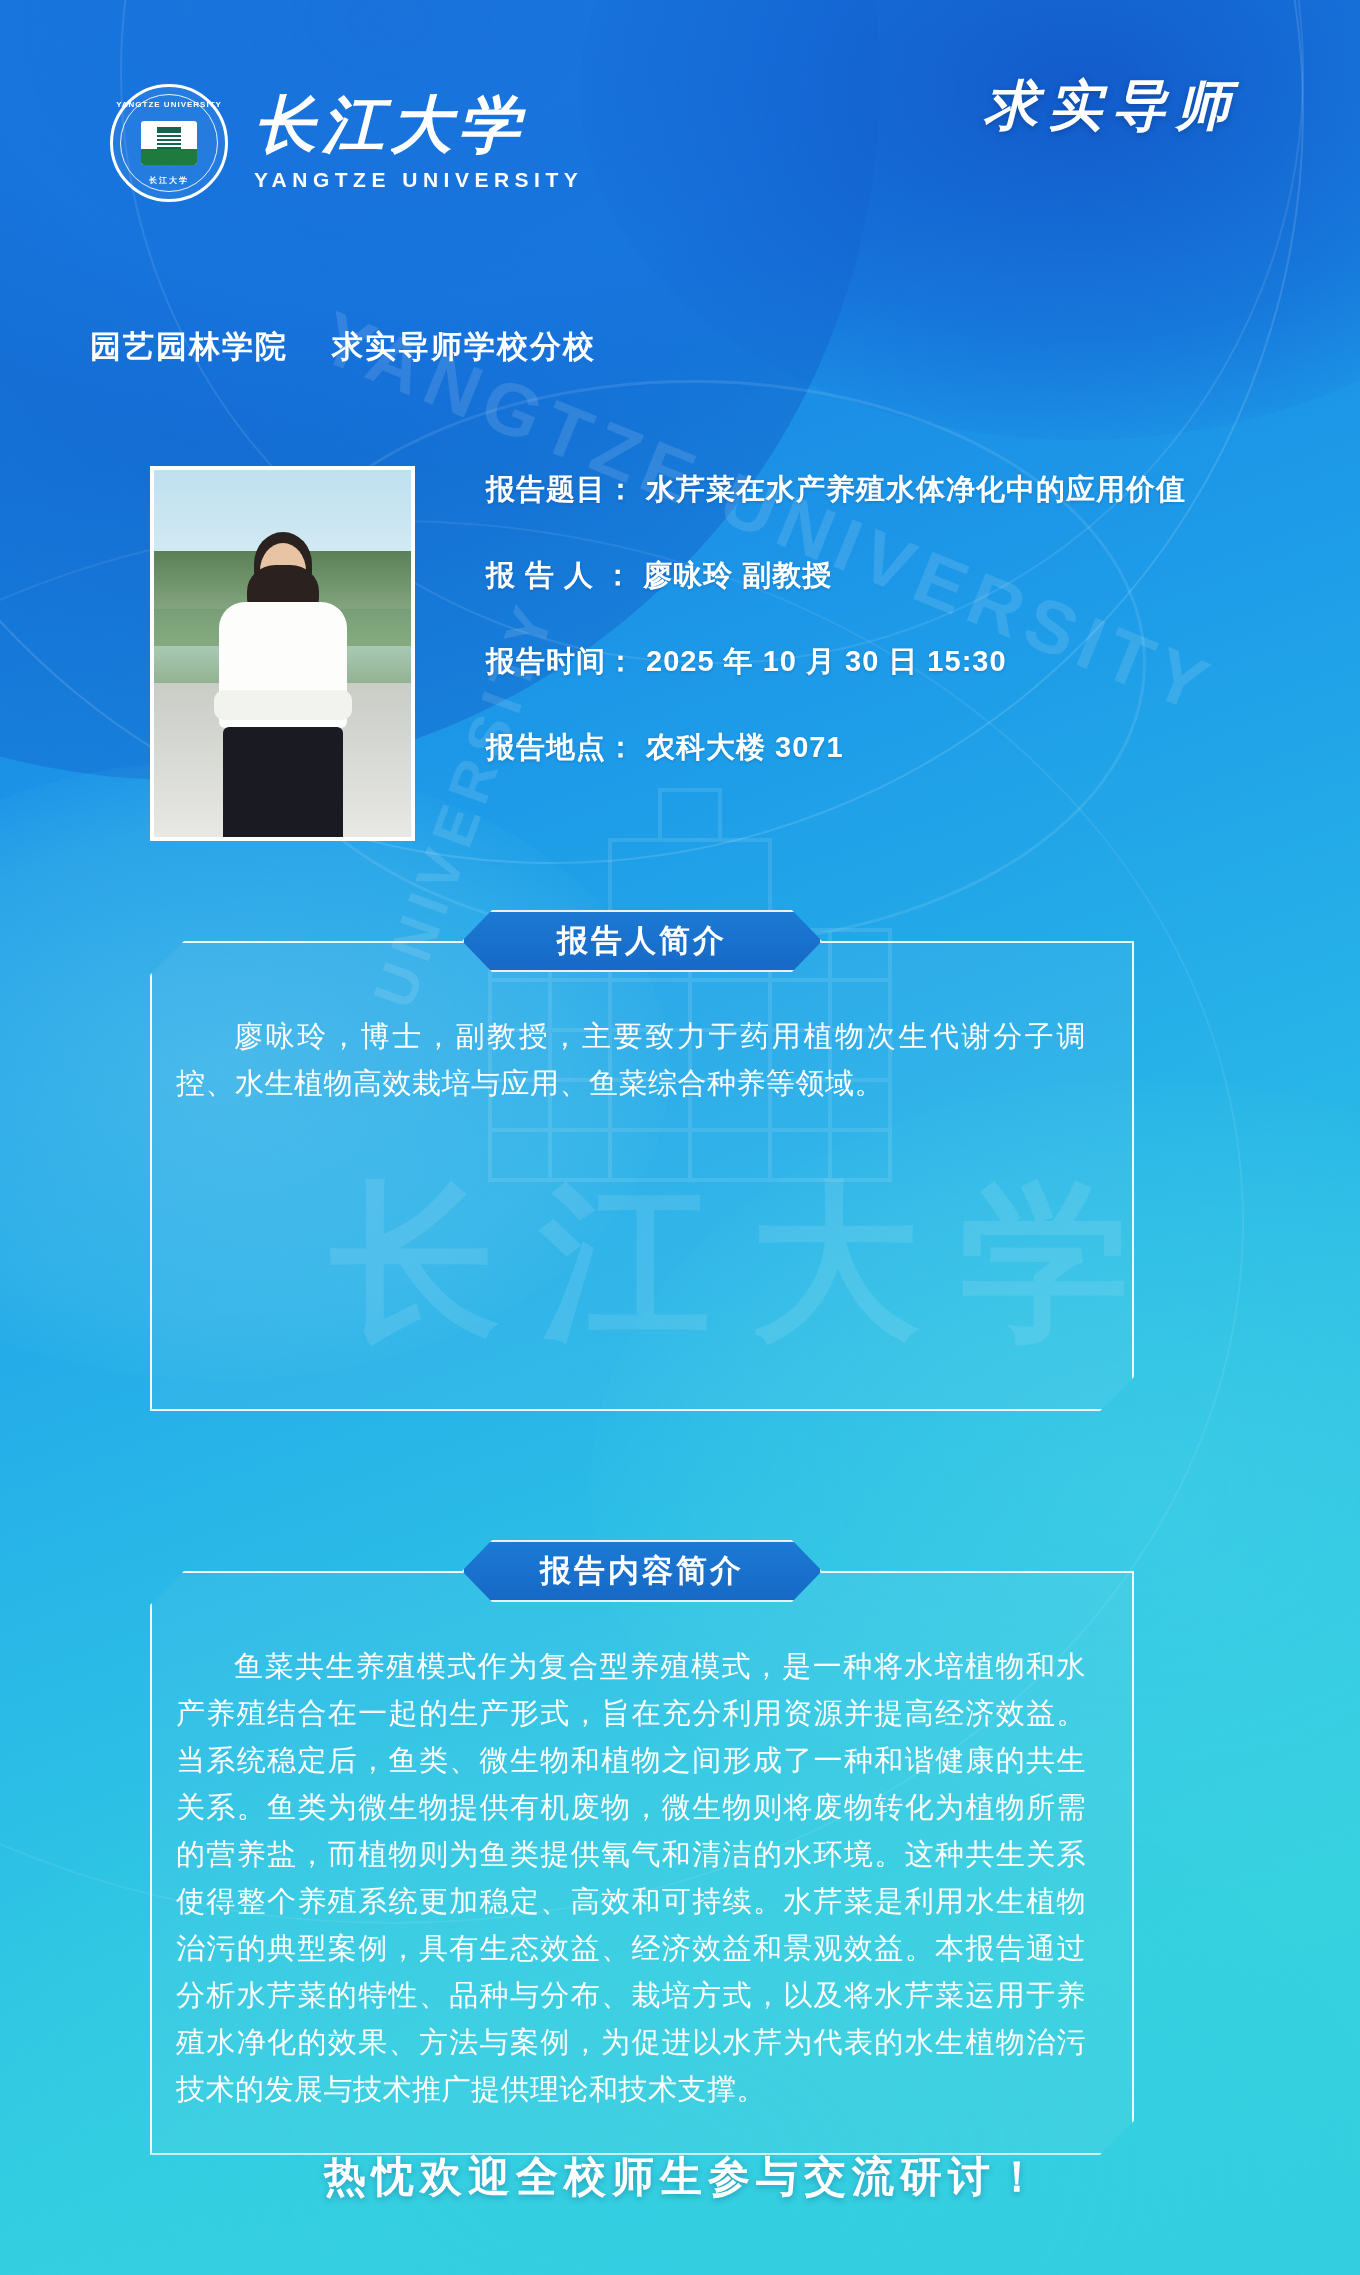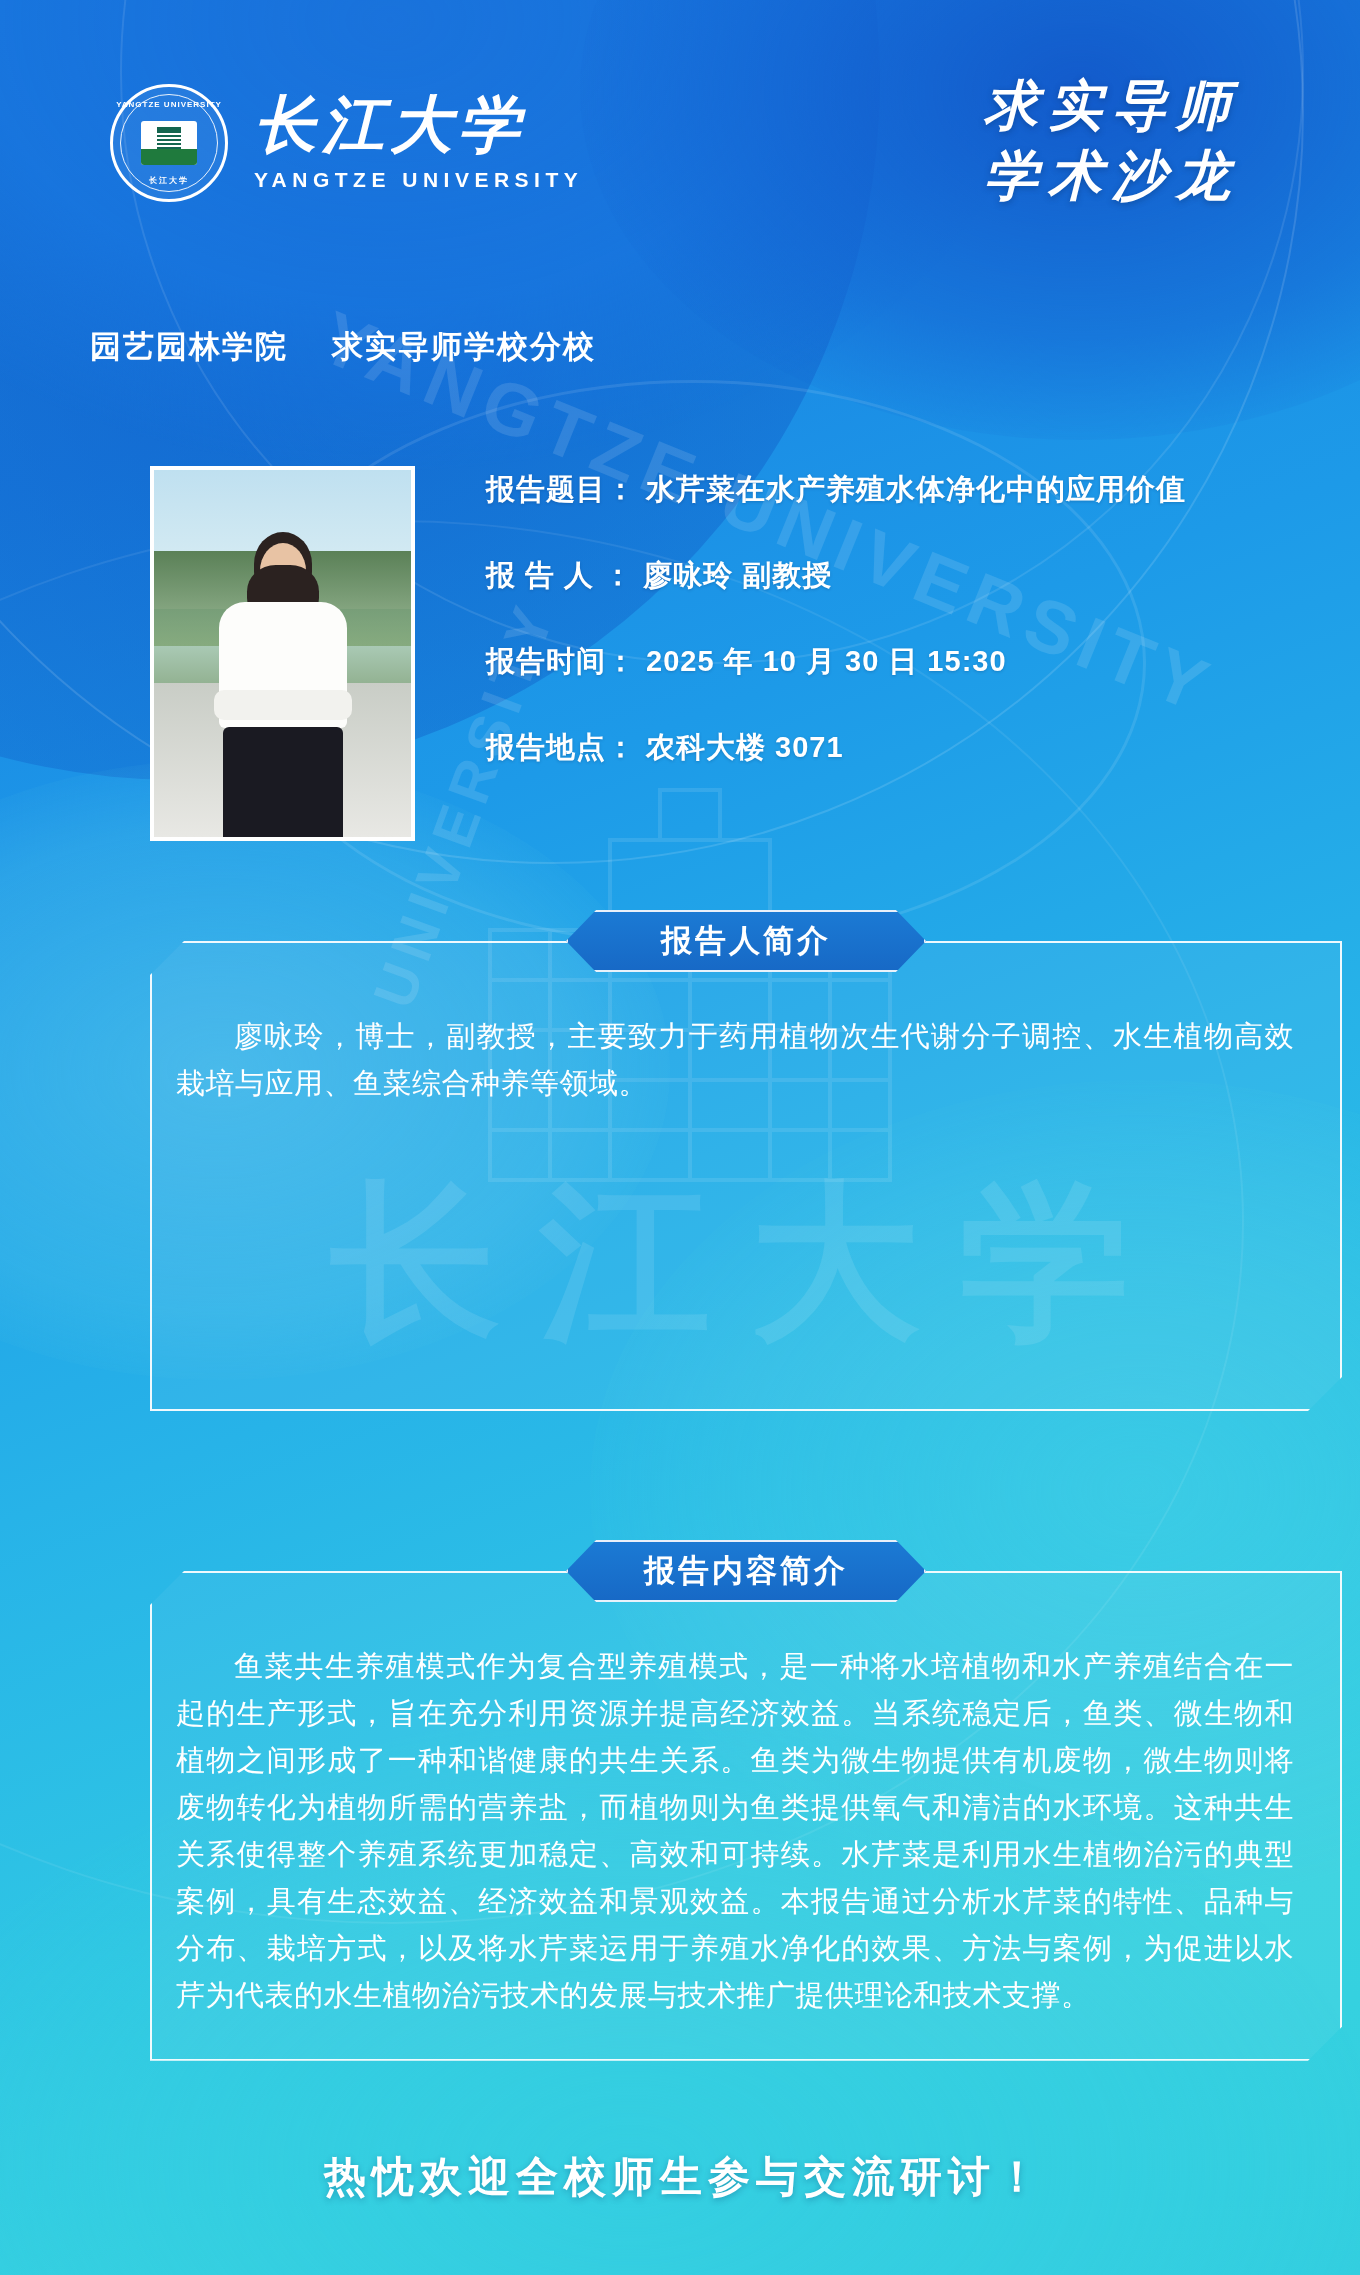--- a/index.html
+++ b/index.html
@@ -249,21 +249,21 @@
     margin-bottom: 46px;
     font-size: 29px;
     font-weight: 700;
     letter-spacing: 1px;
     text-shadow: 0 1px 3px rgba(0,40,90,0.25);
   }
   .info-label { white-space: nowrap; margin-right: 10px; }
   .info-value { font-weight: 700; }
 
   
-  .section { position: absolute; left: 150px; width: 1192px; }
+  .section { position: absolute; left: 150px; width: 984px; }
   .banner {
     position: relative;
     width: 360px;
     margin: 0 auto;
     height: 62px;
     background: linear-gradient(to bottom, #1b7ad4, #1769c6);
     border: 2px solid rgba(255,255,255,0.9);
     box-sizing: border-box;
     clip-path: polygon(30px 0, 330px 0, 360px 31px, 330px 62px, 30px 62px, 0 31px);
     display: flex;
@@ -362,21 +362,20 @@
         <div class="crest-bottom">长江大学</div>
       </div>
       <div class="brand-text">
         <div class="univ-name-cn">长江大学</div>
         <div class="univ-name-en">YANGTZE UNIVERSITY</div>
       </div>
     </div>
 
     <div class="salon-title">
       <div class="l1">求实导师</div>
-      <div class="l2">学术沙龙</div>
     </div>
   </div>
 
   <div class="sub-line">
     <span>园艺园林学院</span><span class="gap"></span><span>求实导师学校分校</span>
   </div>
 
   <div class="photo">
     <div class="sky"></div>
     <div class="trees"></div>

